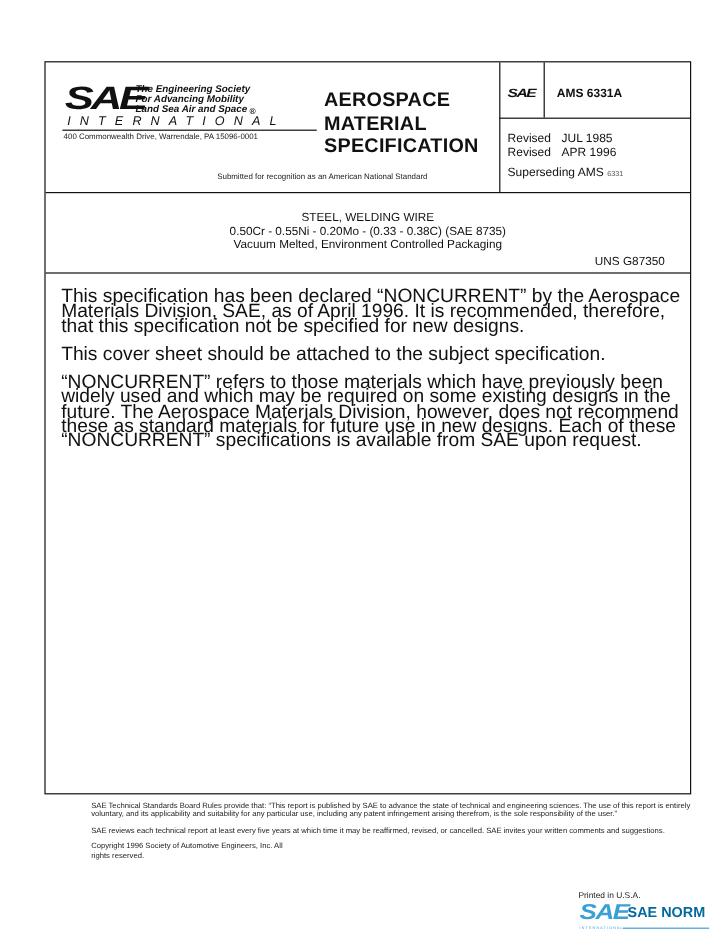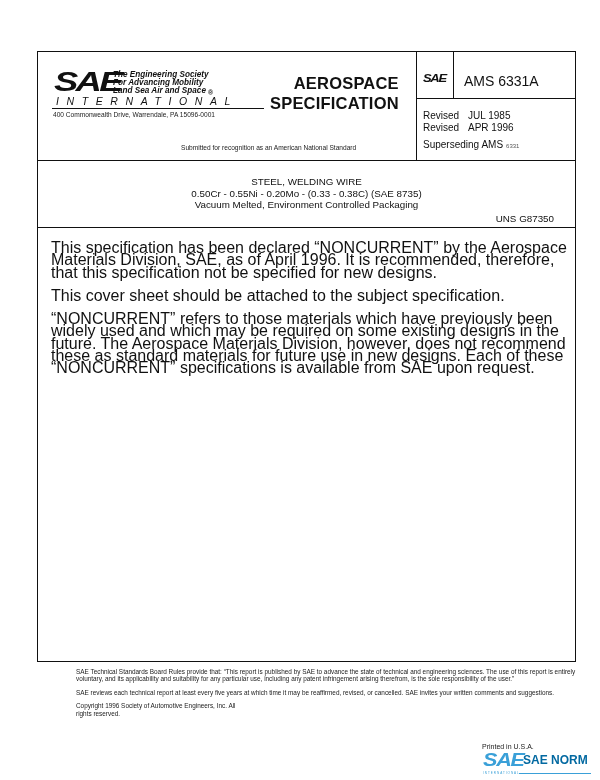--- a/index.html
+++ b/index.html
@@ -28,32 +28,32 @@
   .reg { font-size: 7px; font-style: normal; vertical-align: -2px; margin-left: 2px; }
   .intl {
     position: absolute; left: 6px; top: 27px; font-size: 10.5px; font-style: italic;
     letter-spacing: 7.6px; line-height: 11px; white-space: nowrap;
   }
   .intl-rule { position: absolute; left: 2px; top: 39px; width: 212px; border-top: 1px solid #111; }
   .address { position: absolute; left: 3px; top: 42px; font-size: 6.6px; white-space: nowrap; color: #222; }
 
   .main-title {
     position: absolute; left: 232px; top: 22px; font-size: 16.5px; font-weight: bold;
-    line-height: 19.5px; letter-spacing: 0.2px; text-align: right;
+    line-height: 19.5px; letter-spacing: 0.2px;
   }
   .submitted {
     position: absolute; left: 143px; top: 92px; font-size: 6.6px; white-space: nowrap; color: #222;
   }
 
   
   .sae-small {
     position: absolute; left: 385px; top: 21px; font-weight: bold; font-style: italic;
     font-size: 10px; letter-spacing: -1px; transform: scaleX(1.3); transform-origin: left;
   }
-  .ams-number { position: absolute; left: 426px; top: 21px; font-size: 14px; font-weight: normal; white-space: nowrap; }
+  .ams-number { position: absolute; left: 426px; top: 21px; font-size: 10px; font-weight: bold; white-space: nowrap; }
   .dates { position: absolute; left: 385px; top: 58px; font-size: 10px; line-height: 11.5px; }
   .dates .row { white-space: nowrap; }
   .dates .lbl { display: inline-block; width: 45px; }
   .supersede { position: absolute; left: 385px; top: 87px; font-size: 10px; white-space: nowrap; }
   .supersede .num { font-size: 6px; color: #555; margin-left: 3px; }
 
   
   .spec-title { position: absolute; left: 0; right: 0; top: 124px; text-align: center; font-size: 9.8px; line-height: 11.6px; }
   .uns { position: absolute; right: 21px; top: 161px; font-size: 9.8px; white-space: nowrap; }
 
@@ -84,20 +84,21 @@
       <div>For Advancing Mobility</div>
       <div><span>Land Sea Air and Space</span><span class="reg">®</span></div>
     </div>
     <div class="intl">INTERNATIONAL</div>
     <div class="intl-rule"></div>
     <div class="address">400 Commonwealth Drive, Warrendale, PA 15096-0001</div>
   </div>
 
   <div class="main-title">
     <div>AEROSPACE</div>
+    <div>MATERIAL</div>
     <div>SPECIFICATION</div>
   </div>
 
   <div class="submitted">Submitted for recognition as an American National Standard</div>
 
   <div class="vline" style="left:378px; top:0; height:108px;"></div>
   <div class="vline" style="left:415px; top:0; height:46px;"></div>
   <div class="hline" style="left:378px; top:46px;"></div>
 
   <div class="sae-small">SAE</div>

